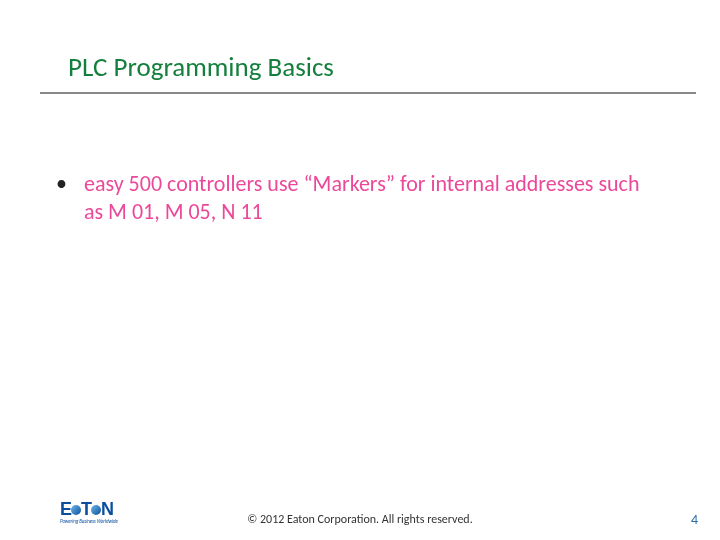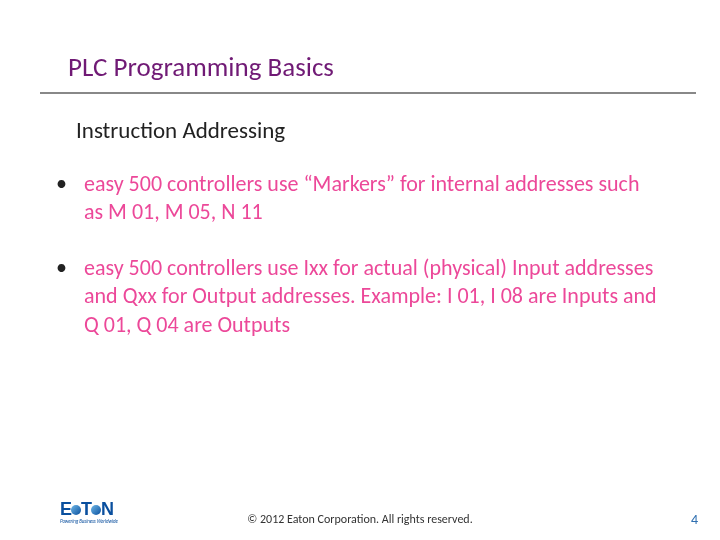--- a/index.html
+++ b/index.html
@@ -17,21 +17,21 @@
     width: 720px;
     height: 540px;
     box-sizing: border-box;
   }
   .title {
     position: absolute;
     left: 68px;
     top: 50px;
     font-size: 27px;
     font-weight: 400;
-    color: #701a75;
+    color: #15803d;
   }
   .title-rule {
     position: absolute;
     left: 40px;
     right: 24px;
     top: 92px;
     border: none;
     border-top: 2px solid #888;
     margin: 0;
   }
@@ -132,26 +132,24 @@
   }
 </style>
 </head>
 <body>
 
 <div class="slide">
 
   <div class="title">PLC Programming Basics</div>
   <hr class="title-rule">
 
-  <div class="subtitle">Instruction Addressing</div>
 
   <div class="body">
     <ul class="bullets">
       <li>easy 500 controllers use “Markers” for internal addresses such as M 01, M 05, N 11</li>
-      <li>easy 500 controllers use Ixx for actual (physical) Input addresses and Qxx for Output addresses. Example: I 01, I 08 are Inputs and Q 01, Q 04 are Outputs</li>
     </ul>
   </div>
 
   <div class="logo">
     <div class="logo-main">
       <span class="logo-e">E</span>
       <span class="logo-dot"></span>
       <span class="logo-e">T</span>
       <span class="logo-dot"></span>
       <span class="logo-n">N</span>

